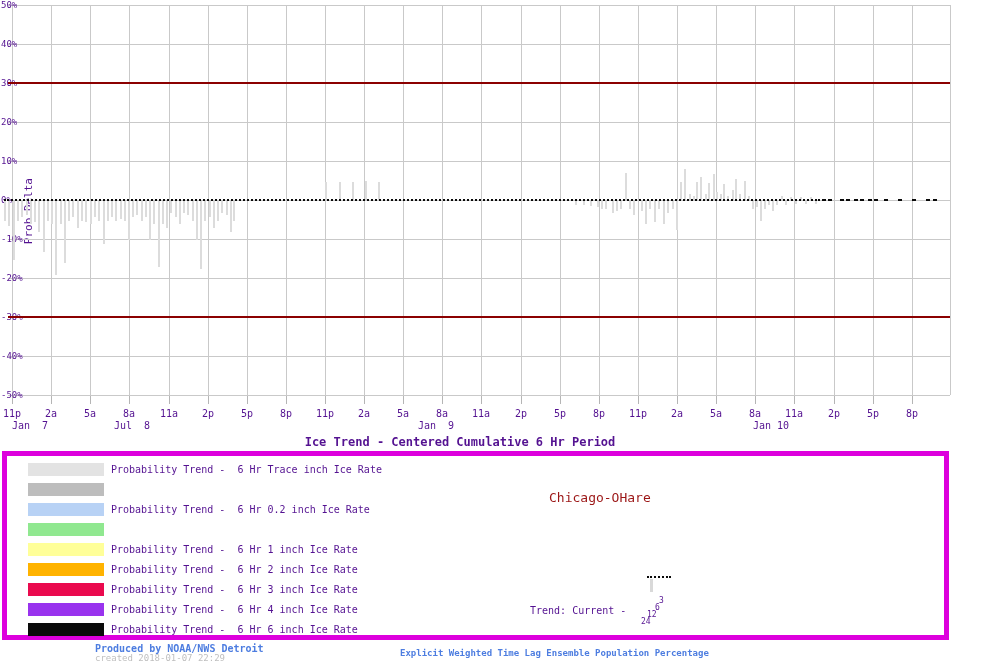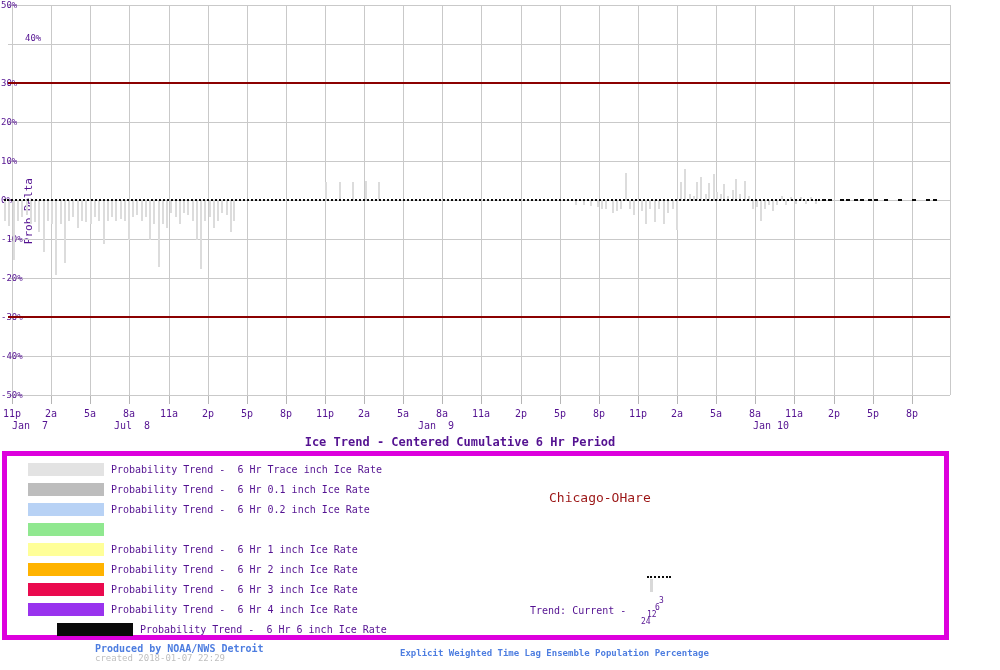--- a/index.html
+++ b/index.html
@@ -91,21 +91,21 @@
       <div class="vgrid" style="left: 834px; top: 5px; height: 390px;"></div>
       <div class="xtick" style="left: 834px;"></div>
       <div class="vgrid" style="left: 873px; top: 5px; height: 390px;"></div>
       <div class="xtick" style="left: 873px;"></div>
       <div class="vgrid" style="left: 912px; top: 5px; height: 390px;"></div>
       <div class="xtick" style="left: 912px;"></div>
       <div class="vgrid" style="left: 950px; top: 5px; height: 390px;"></div>
       <div class="hgrid" style="left: 8px; top: 5px; width: 942px;"></div>
       <div class="ylab" style="top: 0px;">50%</div>
       <div class="hgrid" style="left: 8px; top: 44px; width: 942px;"></div>
-      <div class="ylab" style="top: 33px; padding-left: 24px;">40%</div>
+      <div class="ylab" style="top: 39px;">40%</div>
       <div class="hgrid" style="left: 8px; top: 83px; width: 942px;"></div>
       <div class="ylab" style="top: 78px;">30%</div>
       <div class="hgrid" style="left: 8px; top: 122px; width: 942px;"></div>
       <div class="ylab" style="top: 117px;">20%</div>
       <div class="hgrid" style="left: 8px; top: 161px; width: 942px;"></div>
       <div class="ylab" style="top: 156px;">10%</div>
       <div class="hgrid" style="left: 8px; top: 200px; width: 942px;"></div>
       <div class="ylab" style="top: 195px;">0%</div>
       <div class="hgrid" style="left: 8px; top: 239px; width: 942px;"></div>
       <div class="ylab" style="top: 234px;">-10%</div>
@@ -280,21 +280,20 @@
   <div class="chart-title">Ice Trend - Centered Cumulative 6 Hr Period</div>
 
   <div class="legendbox">
     <div id="legend-rows">
         <div class="lrow" style="top: 3px;">
           <div class="lswatch" style="background: rgb(227, 227, 227);"></div>
           <span class="llabel">Probability Trend -  6 Hr Trace inch Ice Rate</span>
         </div>
         <div class="lrow" style="top: 23px;">
           <div class="lswatch" style="background: rgb(189, 189, 189);"></div>
-          <span class="llabel">Probability Trend -  6 Hr 0.1 inch Ice Rate</span>
         </div>
         <div class="lrow" style="top: 43px;">
           <div class="lswatch" style="background: rgb(184, 210, 245);"></div>
           <span class="llabel">Probability Trend -  6 Hr 0.2 inch Ice Rate</span>
         </div>
         <div class="lrow" style="top: 63px;">
           <div class="lswatch" style="background: rgb(144, 232, 144);"></div>
         </div>
         <div class="lrow" style="top: 83px;">
           <div class="lswatch" style="background: rgb(255, 255, 153);"></div>
@@ -305,21 +304,21 @@
           <span class="llabel">Probability Trend -  6 Hr 2 inch Ice Rate</span>
         </div>
         <div class="lrow" style="top: 123px;">
           <div class="lswatch" style="background: rgb(234, 10, 78);"></div>
           <span class="llabel">Probability Trend -  6 Hr 3 inch Ice Rate</span>
         </div>
         <div class="lrow" style="top: 143px;">
           <div class="lswatch" style="background: rgb(153, 51, 238);"></div>
           <span class="llabel">Probability Trend -  6 Hr 4 inch Ice Rate</span>
         </div>
-        <div class="lrow" style="top: 163px; margin-left: 29px;">
+        <div class="lrow" style="top: 163px;">
           <div class="lswatch" style="background: rgb(10, 10, 10);"></div>
           <span class="llabel">Probability Trend -  6 Hr 6 inch Ice Rate</span>
         </div>
       </div>
   </div>
 
   <div class="station">Chicago-OHare</div>
   <div class="trend-label">Trend: Current -</div>
   <div class="inset-line"></div>
   <div class="inset-bar"></div>

